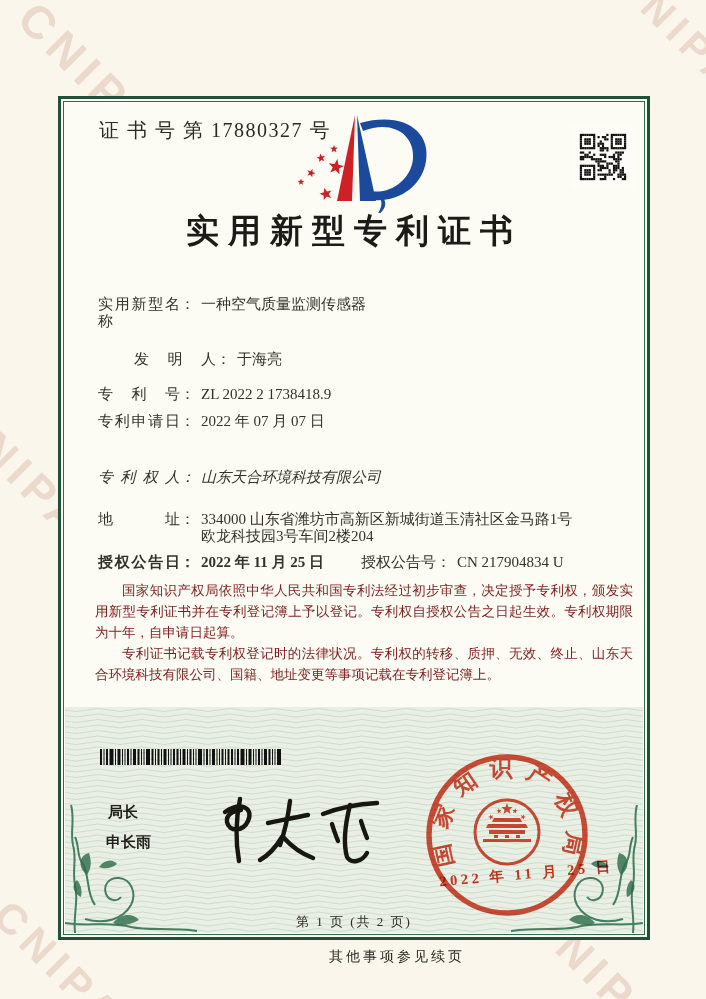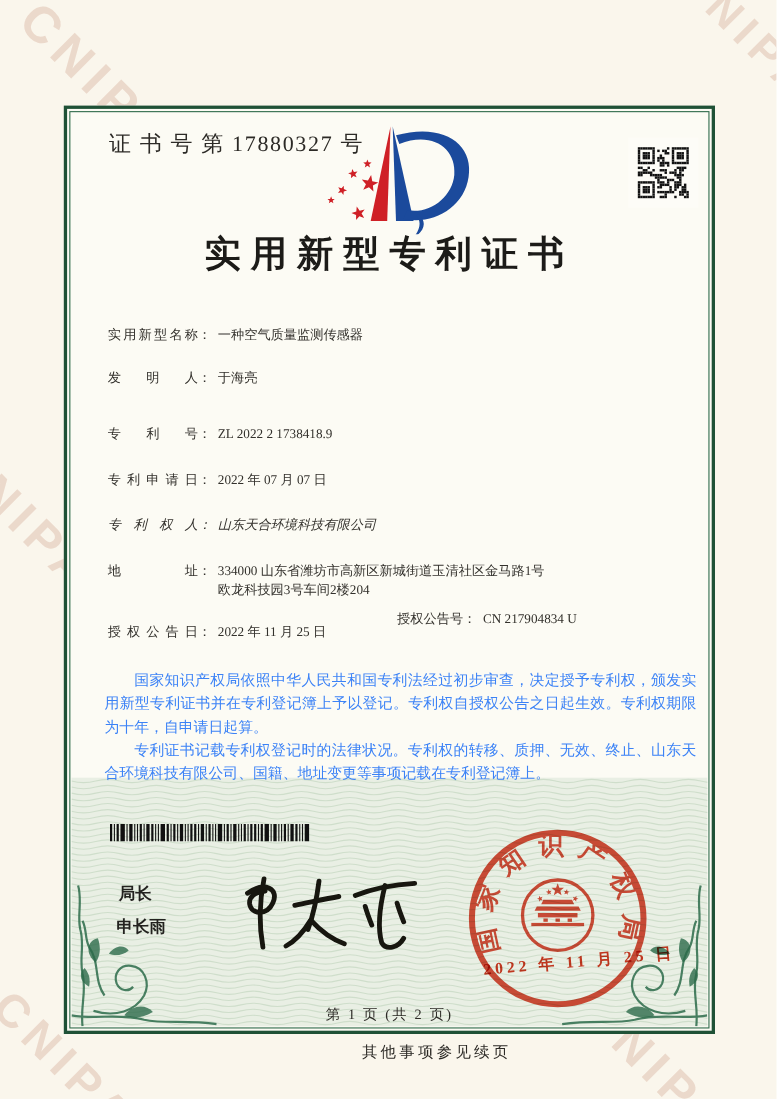--- a/index.html
+++ b/index.html
@@ -21,31 +21,31 @@
   .flourish{position:absolute;bottom:4px;width:132px;height:132px;}
   .flourish.left{left:4px;}
   .flourish.right{right:4px;transform:scaleX(-1);}
   
   .cert-number{position:absolute;left:38px;top:18px;font-size:20px;letter-spacing:1.5px;color:#2c2a26;}
   .logo{position:absolute;left:170px;top:10px;width:250px;height:104px;}
   .qr{position:absolute;left:510px;top:26px;width:64px;height:64px;}
   .title{position:absolute;left:0;top:110px;width:100%;text-align:center;
          font-size:33px;font-weight:700;letter-spacing:9px;color:#1c1b18;}
   
-  .field-row{position:absolute;left:37px;font-size:12px;line-height:17px;}
+  .field-row{position:absolute;left:37px;font-size:15px;line-height:17px;}
   .field-label{display:inline-block;width:82px;text-align:justify;text-align-last:justify;vertical-align:top;}
   .field-colon{vertical-align:top;}
   .field-value{display:inline-block;margin-left:6px;max-width:440px;white-space:pre-line;vertical-align:top;}
-  .row-0{top:197px;} .row-1{top:236px;} .row-2{top:287px;} .row-3{top:329px;}
+  .row-0{top:197px;} .row-1{top:252px;margin-left:36px;} .row-2{top:287px;} .row-3{top:314px;}
   .row-4{top:370px;font-style:italic;} .row-5{top:412px;} .row-grant{top:455px;}
   .grant-number{position:absolute;left:263px;top:0;white-space:nowrap;}
-  .grant-date{position:absolute;left:0;top:12px;white-space:nowrap;}
+  .grant-date{position:absolute;left:0;top:0;white-space:nowrap;font-weight:bold;}
   
   .body-text{position:absolute;left:34px;top:481px;width:538px;font-size:13.5px;line-height:21px;
-             text-align:justify;color:#3b82f6;margin-top:28px;}
+             text-align:justify;color:#7f1d1d;}
   .body-text p{margin:0;text-indent:2em;}
   
   .barcode{position:absolute;left:39px;top:650px;width:186px;height:16px;}
   .signer-title{position:absolute;left:47px;top:704px;font-size:15px;font-weight:600;
                 font-family:"Liberation Sans","DejaVu Sans",sans-serif;color:#23221f;text-align:center;}
   .signer-name{position:absolute;left:45px;top:734px;font-size:15px;font-weight:600;
                font-family:"Liberation Sans","DejaVu Sans",sans-serif;color:#23221f;}
   .signature{position:absolute;left:150px;top:694px;width:172px;height:72px;}
   .seal{position:absolute;left:360px;top:650px;width:172px;height:172px;mix-blend-mode:multiply;opacity:.92;}
   .seal-date{position:absolute;left:378px;top:764px;width:212px;font-size:14.5px;font-weight:700;

